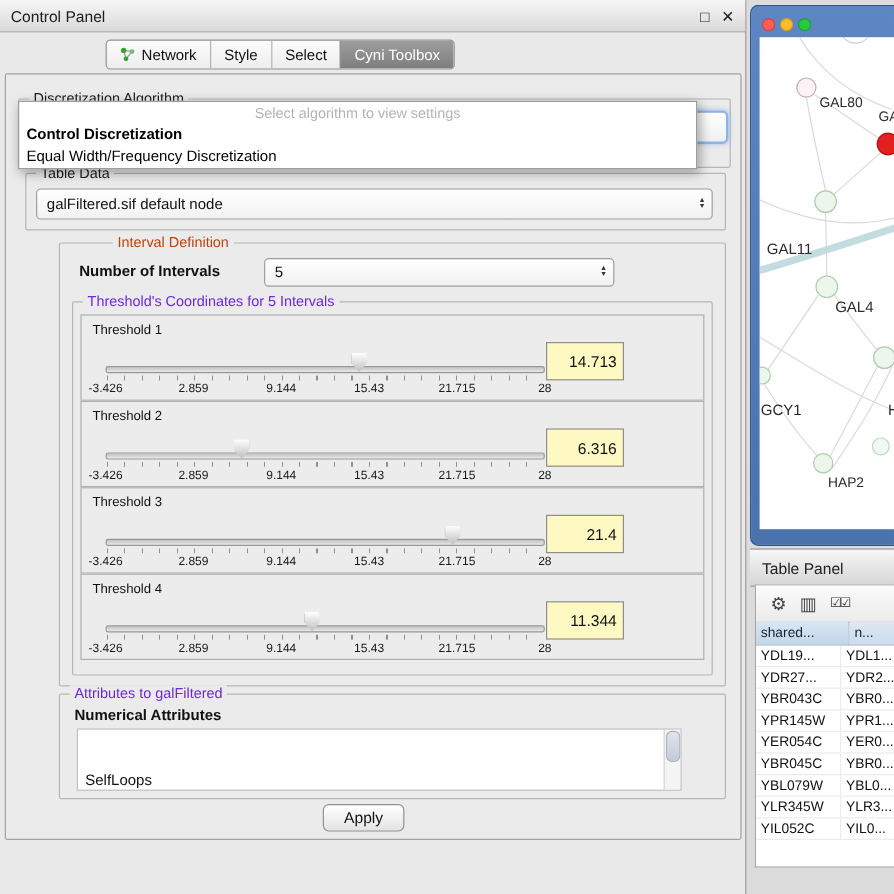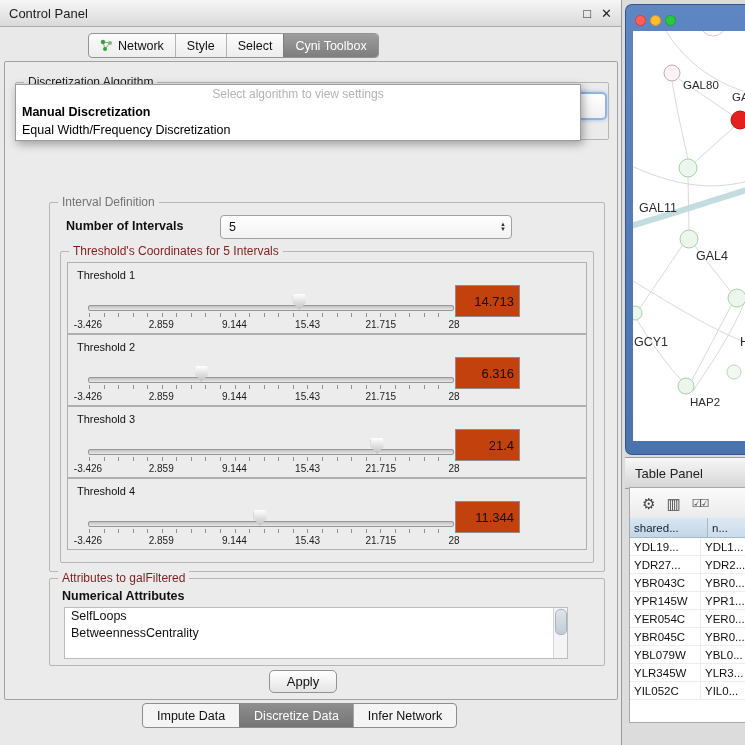--- a/index.html
+++ b/index.html
@@ -13,22 +13,22 @@
 
   #top-tabs{position:absolute;left:88px;top:33px;height:23px;display:flex;border:1px solid #949494;border-radius:4px;background:linear-gradient(#fcfcfc,#ededed);font-size:12.5px;overflow:hidden;}
   .tab{display:flex;align-items:center;gap:5px;padding:0 11px;border-left:1px solid #b3b3b3;white-space:nowrap;}
   .tab:first-child{border-left:none;}
   .tab.sel{background:linear-gradient(#9d9d9d,#7e7e7e);color:#fff;border-left-color:#7d7d7d;}
 
   #main{position:absolute;left:4px;top:61px;width:612px;height:637px;border:1px solid #a2a2a2;border-radius:2px;background:#ebebeb;}
 
   .group{position:absolute;border:1px solid #b6b6b6;border-radius:2px;}
   .gtitle{position:absolute;left:8px;top:-8px;background:#ebebeb;padding:0 4px;font-size:12px;color:#1c1c1c;white-space:nowrap;}
-  .gtitle.green{color:#737373;}
-  .gtitle.blue{color:#7f1d1d;}
+  .gtitle.green{color:#c2410c;margin-left:36px;}
+  .gtitle.blue{color:#6d28d9;}
 
   #disc-group{left:10px;top:20px;width:592px;height:56px;}
   #algo-combo-frag{position:absolute;left:552px;top:30px;width:46px;height:24px;border:2px solid #8fb4e3;border-radius:5px;background:linear-gradient(#fff,#f0f0f0);box-shadow:0 0 4px #9cc0ea;}
   #algo-popup{position:absolute;left:10px;top:22px;width:564px;height:55px;background:#fff;border:1px solid #9c9c9c;box-shadow:2px 3px 9px rgba(0,0,0,.35);z-index:6;}
   .pp-ph{height:18px;line-height:18px;text-align:center;color:#b3b3b3;font-size:12px;}
   .pp-item{height:18px;line-height:18px;padding-left:6px;font-size:12.5px;color:#000;}
   .pp-item.b{font-weight:bold;}
 
   #td-group{left:16px;top:82px;width:582px;height:46px;}
   .combo{background:linear-gradient(#ffffff,#f2f2f2);border:1px solid #a0a0a0;border-radius:4px;display:flex;align-items:center;padding:0 20px 0 8px;font-size:12.5px;position:absolute;}
@@ -43,27 +43,27 @@
   #thr-group{position:absolute;left:10px;top:48px;width:532px;height:310px;border:1px solid #b6b6b6;border-radius:2px;}
 
   .thr-box{position:absolute;left:6px;width:518px;height:70px;border:1px solid #b0b0b0;background:#ececec;}
   .thr-label{position:absolute;left:9px;top:6px;font-weight:normal;font-size:11px;}
   .slider{position:absolute;left:20px;top:26px;width:366px;height:42px;}
   .track{position:absolute;left:0;right:0;top:16px;height:4px;background:linear-gradient(#c2c2c2,#e8e8e8);border:1px solid #979797;border-radius:2px;}
   .ticks{position:absolute;left:1px;right:1px;top:24px;height:4px;background:repeating-linear-gradient(to right,#8f8f8f 0 1px,transparent 1px 14.56px);}
   .tlabels{position:absolute;left:0;right:0;top:30px;height:12px;}
   .tlabel{position:absolute;transform:translateX(-50%);font-size:10px;color:#1a1a1a;white-space:nowrap;}
   .thumb{position:absolute;top:5px;width:13px;height:16px;background:linear-gradient(#ffffff,#bfbfbf);clip-path:polygon(8% 0,92% 0,100% 14%,100% 55%,50% 100%,0 55%,0 14%);filter:drop-shadow(0 1px 1px rgba(0,0,0,.5));}
-  .thr-value{position:absolute;right:66px;top:22px;width:58px;height:30px;border:1px solid #8d8d8d;background:#c2410c;font-size:13px;display:flex;align-items:center;justify-content:flex-end;padding-right:5px;}
+  .thr-value{position:absolute;right:66px;top:22px;width:58px;height:30px;border:1px solid #8d8d8d;background:#fef9c3;font-size:13px;display:flex;align-items:center;justify-content:flex-end;padding-right:5px;}
 
   #attr-group{left:44px;top:516px;width:554px;height:86px;}
   #na-label{position:absolute;left:12px;top:10px;font-weight:bold;font-size:12.5px;}
   #attr-list{position:absolute;left:14px;top:28px;width:502px;height:50px;background:#fff;border:1px solid #bdbdbd;overflow:hidden;}
   .list-inner{position:absolute;left:0;top:0;right:13px;bottom:0;overflow:hidden;}
-  .list-item{height:16.5px;line-height:16.5px;padding-left:6px;font-size:12.5px;white-space:nowrap;}
+  .list-item{height:16.5px;line-height:16.5px;padding-left:6px;font-size:12.5px;white-space:nowrap;margin-top:34px;}
   .vscroll{position:absolute;right:0;top:0;bottom:0;width:13px;background:#f4f4f4;border-left:1px solid #d4d4d4;}
   .vthumb{position:absolute;left:1px;top:1px;width:10px;height:24px;background:linear-gradient(#dfe4ea,#c2cbd6);border:1px solid #a9b4c0;border-radius:5px;}
 
   #apply-btn{position:absolute;left:264px;top:608px;width:68px;height:23px;border:1px solid #929292;border-radius:5px;background:linear-gradient(#ffffff,#e4e4e4);font-size:13px;font-family:inherit;display:flex;align-items:center;justify-content:center;color:#111;}
 
   #bottom-tabs{position:absolute;left:142px;top:703px;height:23px;display:flex;border:1px solid #8d8d8d;border-radius:4px;overflow:hidden;background:#f4f4f4;font-size:12.5px;}
   .btab{display:flex;align-items:center;padding:0 14px;border-left:1px solid #a6a6a6;white-space:nowrap;}
   .btab:first-child{border-left:none;}
   .btab.sel{background:linear-gradient(#8e8e8e,#747474);color:#fff;border-left-color:#7a7a7a;}
 
@@ -132,24 +132,34 @@
 
     <div id="main">
 
       <div id="disc-group" class="group">
         <span class="gtitle">Discretization Algorithm</span>
       </div>
       <div id="algo-combo-frag"></div>
 
       <div id="algo-popup">
         <div class="pp-ph">Select algorithm to view settings</div>
-        <div class="pp-item b">Manual Discretization</div>
+        <div class="pp-item b">Control Discretization</div>
         <div class="pp-item">Equal Width/Frequency Discretization</div>
       </div>
 
+      <div id="td-group" class="group">
+        <span class="gtitle">Table Data</span>
+        <div class="combo" id="td-combo">
+          <span class="combo-text">galFiltered.sif default node</span>
+          <span class="combo-arrows">
+            <span>▲</span>
+            <span>▼</span>
+          </span>
+        </div>
+      </div>
 
       <div id="int-group" class="group">
         <span class="gtitle green">Interval Definition</span>
         <span id="noi-label">Number of Intervals</span>
         <div class="combo" id="noi-combo">
           <span class="combo-text">5</span>
           <span class="combo-arrows">
             <span>▲</span>
             <span>▼</span>
           </span>
@@ -242,31 +252,20 @@
             </div>
           <div class="vscroll">
             <div class="vthumb"></div>
           </div>
         </div>
       </div>
 
       <button id="apply-btn">Apply</button>
     </div>
 
-    <div id="bottom-tabs">
-      <div class="btab">
-          <span>Impute Data</span>
-        </div>
-      <div class="btab sel">
-          <span>Discretize Data</span>
-        </div>
-      <div class="btab">
-          <span>Infer Network</span>
-        </div>
-    </div>
   </div>
 
   <div id="net-window">
     <span class="tl red"></span>
     <span class="tl yellow"></span>
     <span class="tl green"></span>
     <div id="net-canvas">
       <svg width="113" height="410" viewBox="0 0 113 410">
         <g stroke="#d9d9d9" stroke-width="1" fill="none">
           <path d="M30,-5 C50,30 80,50 110,60"></path>

